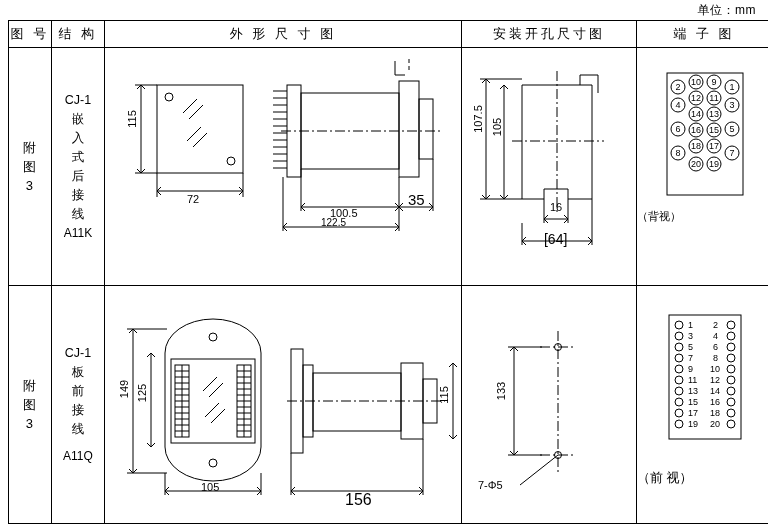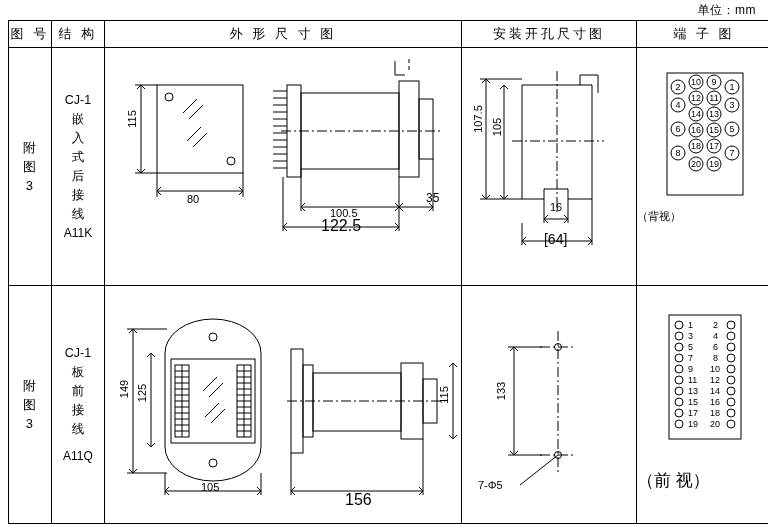--- a/index.html
+++ b/index.html
@@ -53,21 +53,21 @@
   }
   .struct .code{font-size:12px;}
   .cellwrap{position:relative;width:100%;height:100%;}
   svg{display:block;}
   .c{position:absolute;}
 
   .caption{
     font-size:11px;
     text-align:left;
   }
-  .caption-big{font-size:17px;}
+  .caption-big{font-size:13px;}
 </style>
 </head>
 <body>
 
 <div class="page">
 
   <div class="unit">单位：mm</div>
 
   <table class="main">
     <thead>
@@ -176,24 +176,24 @@
                 <line x1="178" y1="178" x2="294" y2="178"></line>
                 <line x1="182" y1="174" x2="178" y2="178"></line>
                   <line x1="182" y1="182" x2="178" y2="178"></line>
                 <line x1="290" y1="174" x2="294" y2="178"></line>
                   <line x1="290" y1="182" x2="294" y2="178"></line>
                 <line x1="178" y1="128" x2="178" y2="182"></line>
                 <line x1="294" y1="162" x2="294" y2="182"></line>
               </g>
             </svg>
             <div class="c" style="left:18px;top:64px;transform:rotate(-90deg);font-size:11px;">115</div>
-            <div class="c" style="left:82px;top:144px;font-size:11px;">80</div>
+            <div class="c" style="left:82px;top:144px;font-size:11px;">72</div>
             <div class="c" style="left:225px;top:158px;font-size:11px;">100.5</div>
-            <div class="c" style="left:303px;top:142px;font-size:12px;margin-left:18px;">35</div>
-            <div class="c" style="left:216px;top:168px;font-size:16px;">122.5</div>
+            <div class="c" style="left:303px;top:142px;font-size:15px;">35</div>
+            <div class="c" style="left:216px;top:168px;font-size:10px;">122.5</div>
           </div>
         </td>
 
         <td>
           <div class="cellwrap">
             <svg width="174" height="236" viewBox="0 0 174 236">
               <g stroke="#000" fill="none" stroke-width="1">
                 <polyline points="60,36 130,36 130,150 106,150 106,140 82,140 82,150 60,150 60,36"></polyline>
                 <line x1="118" y1="36" x2="118" y2="26"></line>
                 <line x1="118" y1="26" x2="136" y2="26"></line>

